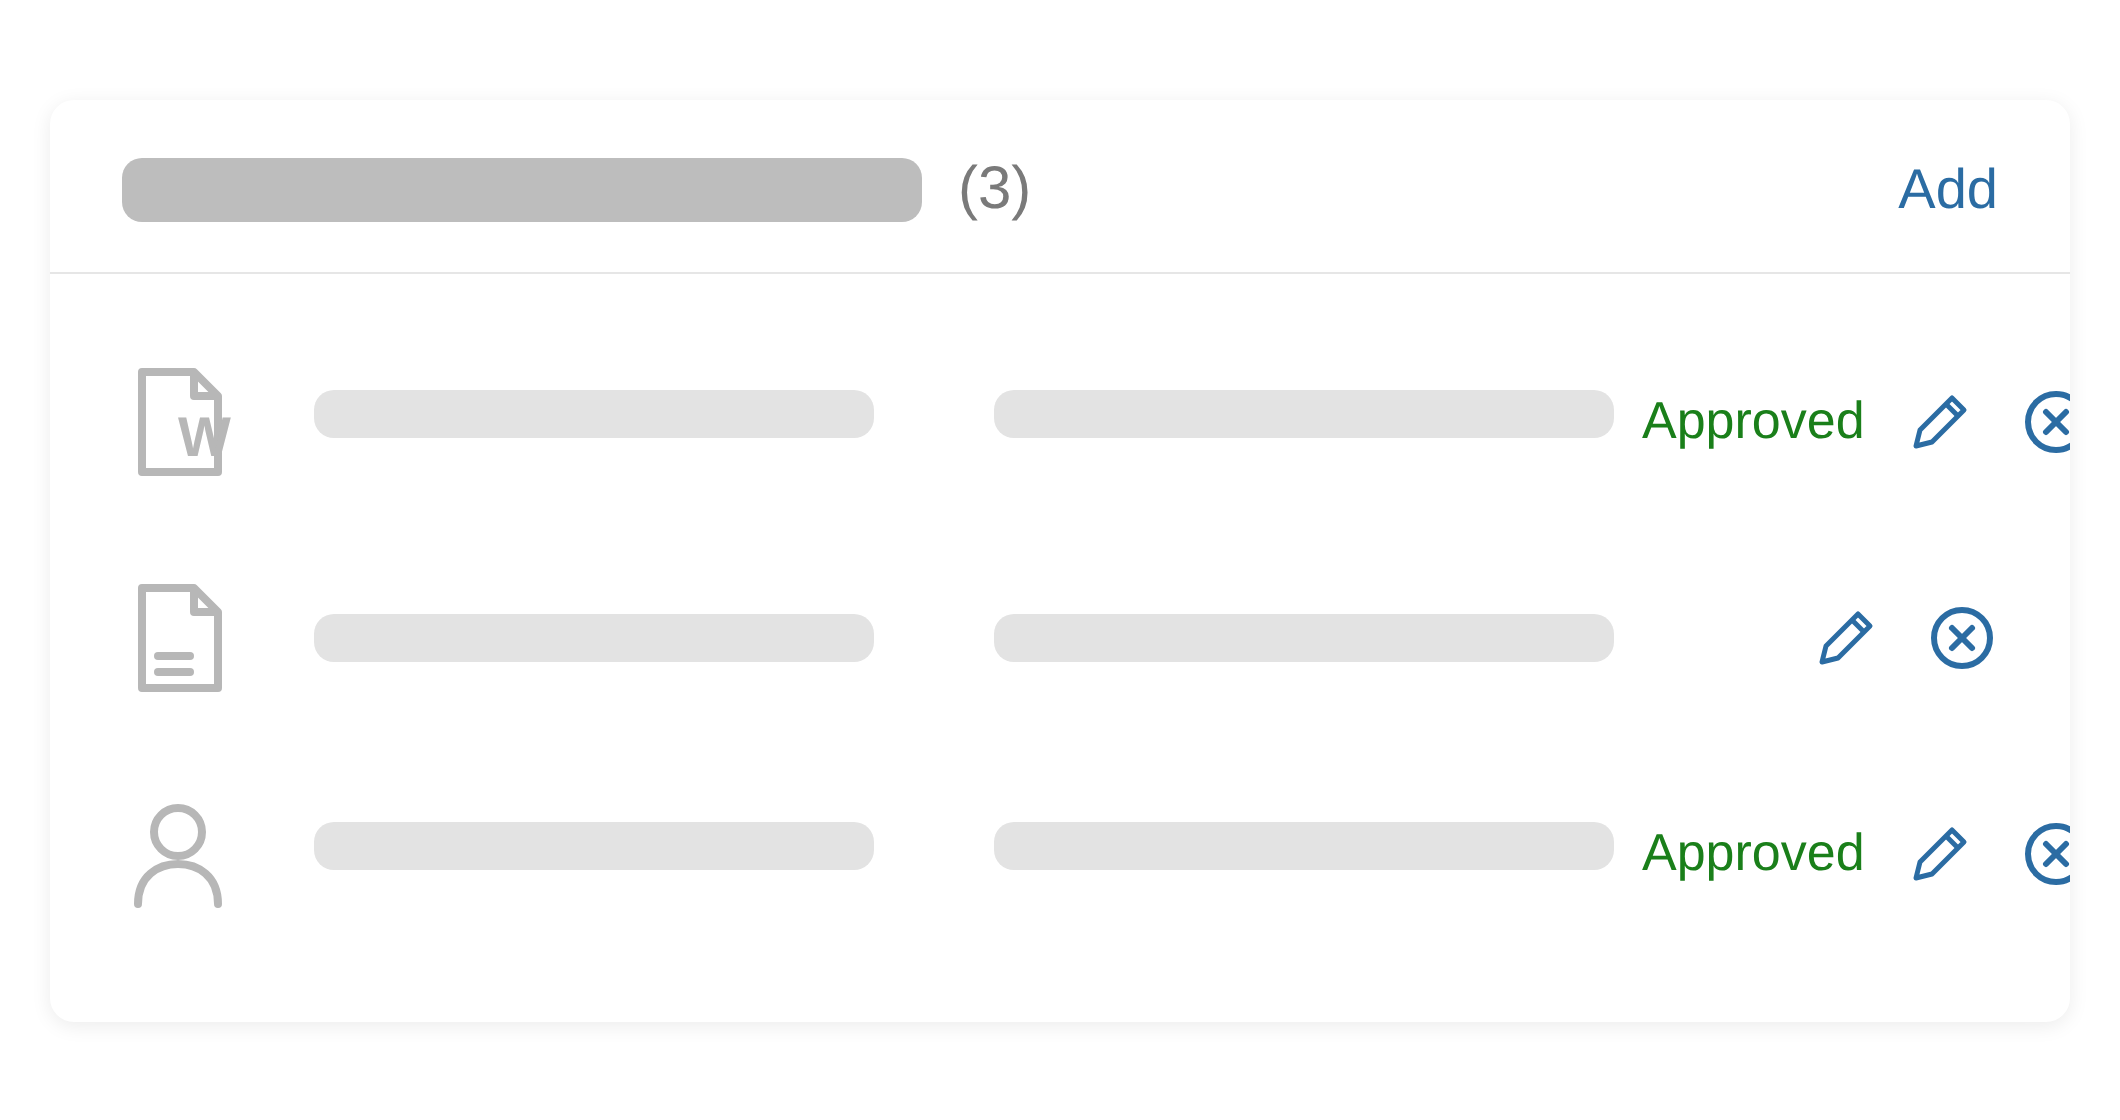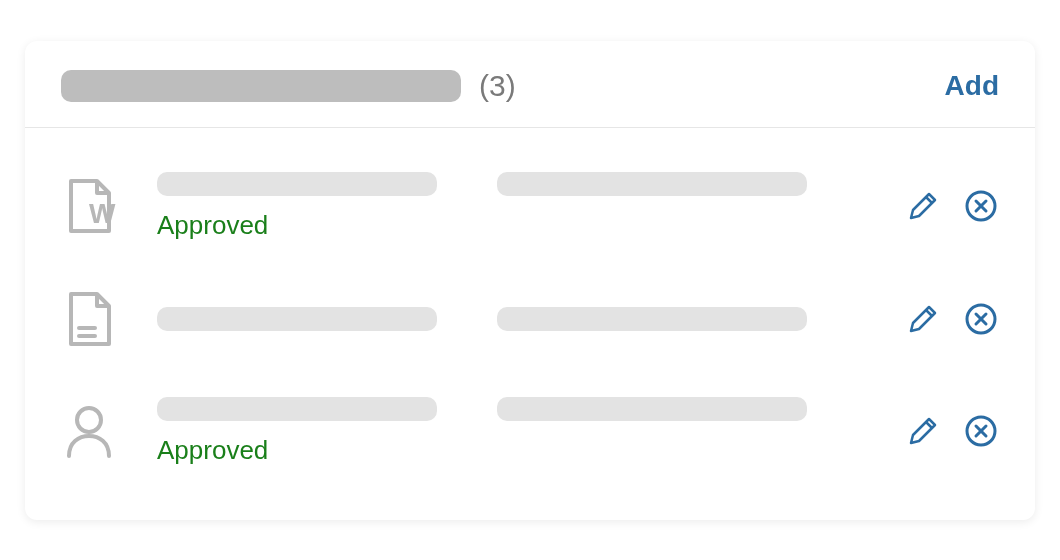--- a/index.html
+++ b/index.html
@@ -37,21 +37,21 @@
     font-size: 30px;
     color: #7a7a7a;
     margin-left: 18px;
     font-weight: 500;
   }
   .spacer { flex: 1; }
   .add-link {
     font-size: 28px;
     color: #2b6ca3;
     cursor: pointer;
-    font-weight: 700;
+    font-weight: 400;
   }
   .list {
     padding: 20px 36px 30px 36px;
   }
   .row {
     display: flex;
     align-items: center;
     padding: 24px 0;
   }
   .row-icon {
@@ -59,21 +59,20 @@
     height: 60px;
     flex: 0 0 60px;
     display: flex;
     align-items: center;
     justify-content: flex-start;
     margin-right: 36px;
   }
   .row-content {
     flex: 1;
     display: flex;
-    flex-direction: column;
     gap: 14px;
   }
   .row-top {
     display: flex;
     gap: 60px;
   }
   .skeleton {
     height: 24px;
     background: #e3e3e3;
     border-radius: 10px;

